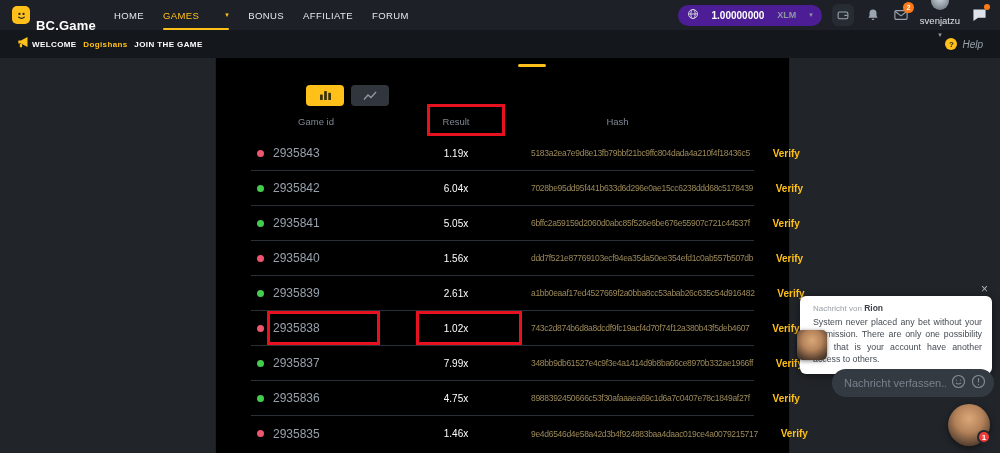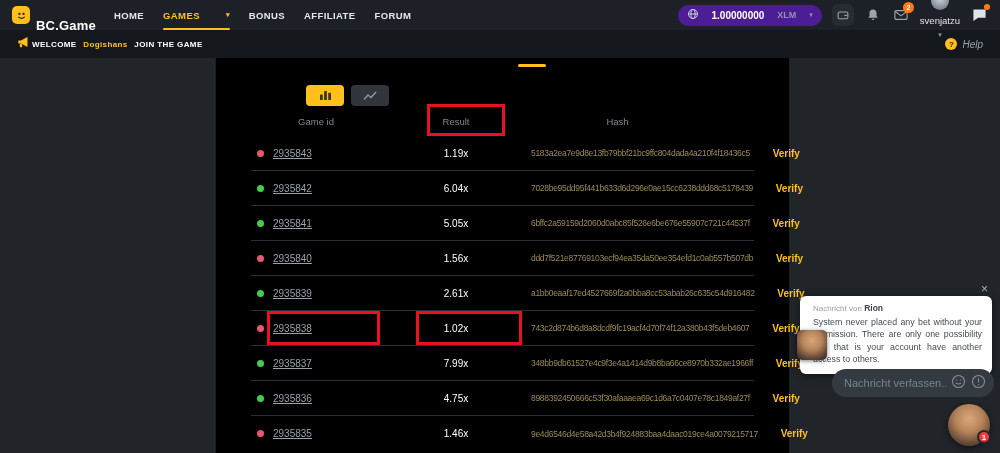--- a/index.html
+++ b/index.html
@@ -15,21 +15,21 @@
   .topbar {
     position:absolute; left:0; top:0; width:1000px; height:30px;
     background:#1d2127; display:flex; align-items:center; padding:0 12px;
     z-index:30;
   }
   .logo { display:flex; align-items:center; gap:6px; }
   .logo-badge { width:18px; height:18px; border-radius:5px; background:#ffc019;
     display:flex; align-items:center; justify-content:center; }
   .logo-text { color:#fff; font-size:13px; font-weight:bold; letter-spacing:.2px;margin-top:20px; }
   .nav { display:flex; align-items:center; gap:19px; margin-left:18px; height:30px; }
-  .nav-item { position:relative; color:#e3e8ec; font-size:9.5px; font-weight:bold;
+  .nav-item { position:relative; color:#e3e8ec; font-size:9.5px; font-weight:normal;
     letter-spacing:.4px; cursor:pointer; display:flex; align-items:center; gap:3px; height:30px; }
   .nav-item.active { color:#ffc019;gap:26px; }
   .nav-item.active::after { content:""; position:absolute; left:0; right:0; bottom:0;
     height:2px; background:#ffc019; border-radius:1px; }
   .nav-caret { font-size:7px; color:#ffc019; }
 
   .top-right { margin-left:auto; display:flex; align-items:center; gap:10px; }
   .balance-pill { display:flex; align-items:center; gap:13px; background:#4c1d95;
     border-radius:11px; height:21px; padding:0 9px; cursor:pointer; }
   .balance-amount { color:#fff; font-size:10px; font-weight:bold; }
@@ -80,21 +80,21 @@
   .thead, .trow { display:grid; grid-template-columns:130px 150px 1fr 50px; align-items:center; }
   .thead { height:30px; }
   .th { color:#7e8894; font-size:9.5px; text-align:center; }
   .th.th-id { text-align:center; }
   .tbody .trow { height:35px; border-bottom:1px solid #2a2f36; }
   .tbody .trow:last-child { border-bottom:none; }
   .c-id { display:flex; align-items:center; padding-left:6px; }
   .dot { width:7px; height:7px; border-radius:50%; margin-right:9px; flex:none; }
   .dot[data-dot="red"] { background:#f0556e; }
   .dot[data-dot="green"] { background:#44cc4e; }
-  .gid { color:#97a1ac; font-size:10px;text-decoration:underline; }
+  .gid { color:#97a1ac; font-size:12px; }
   .c-res { color:#fff; font-size:10px; font-weight:normal; text-align:center; }
   .c-hash { color:#9d8a58; font-size:8.5px; letter-spacing:-.3px; text-align:center;
     white-space:nowrap; overflow:visible; }
   .c-verify { color:#ffc019; font-size:10px; font-weight:bold; text-align:right; cursor:pointer; }
 
   
   .anno { position:absolute; border:3px solid #e8111f; z-index:40; pointer-events:none; }
   .anno-header { left:427px; top:104px; width:78px; height:32px; }
   .anno-id { left:267px; top:311px; width:113px; height:34px; }
   .anno-result { left:416px; top:311px; width:106px; height:34px; }

